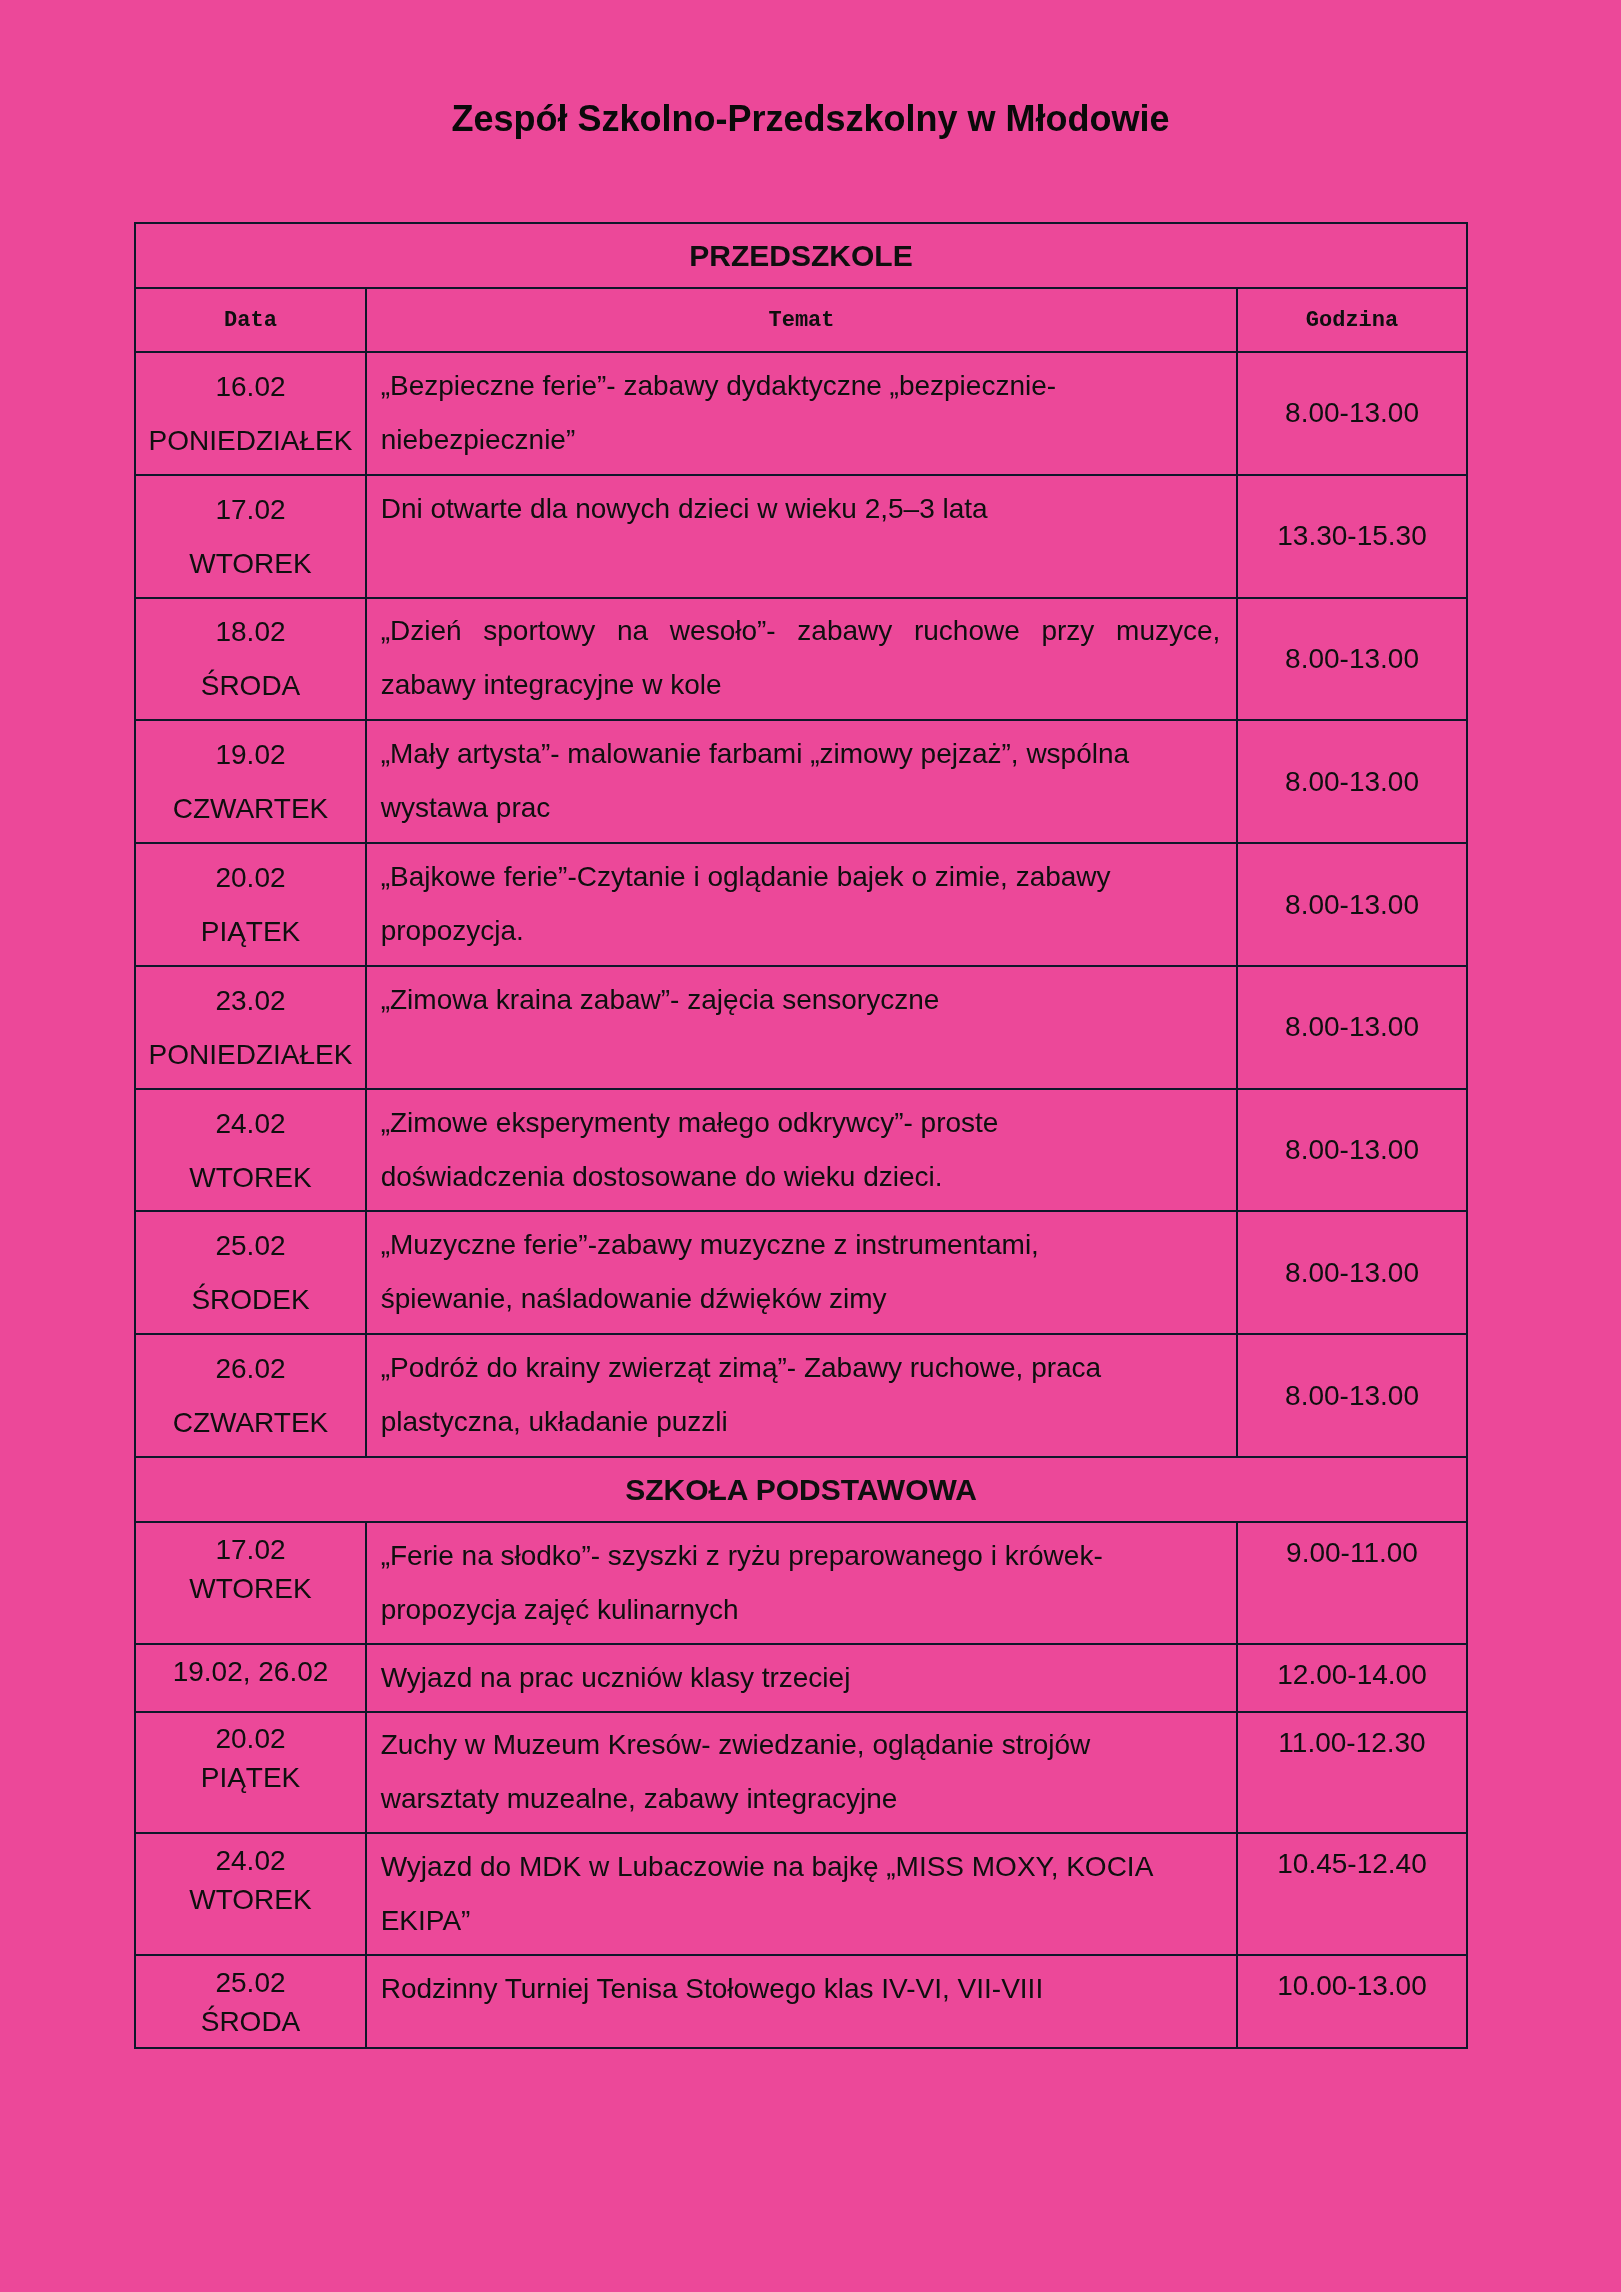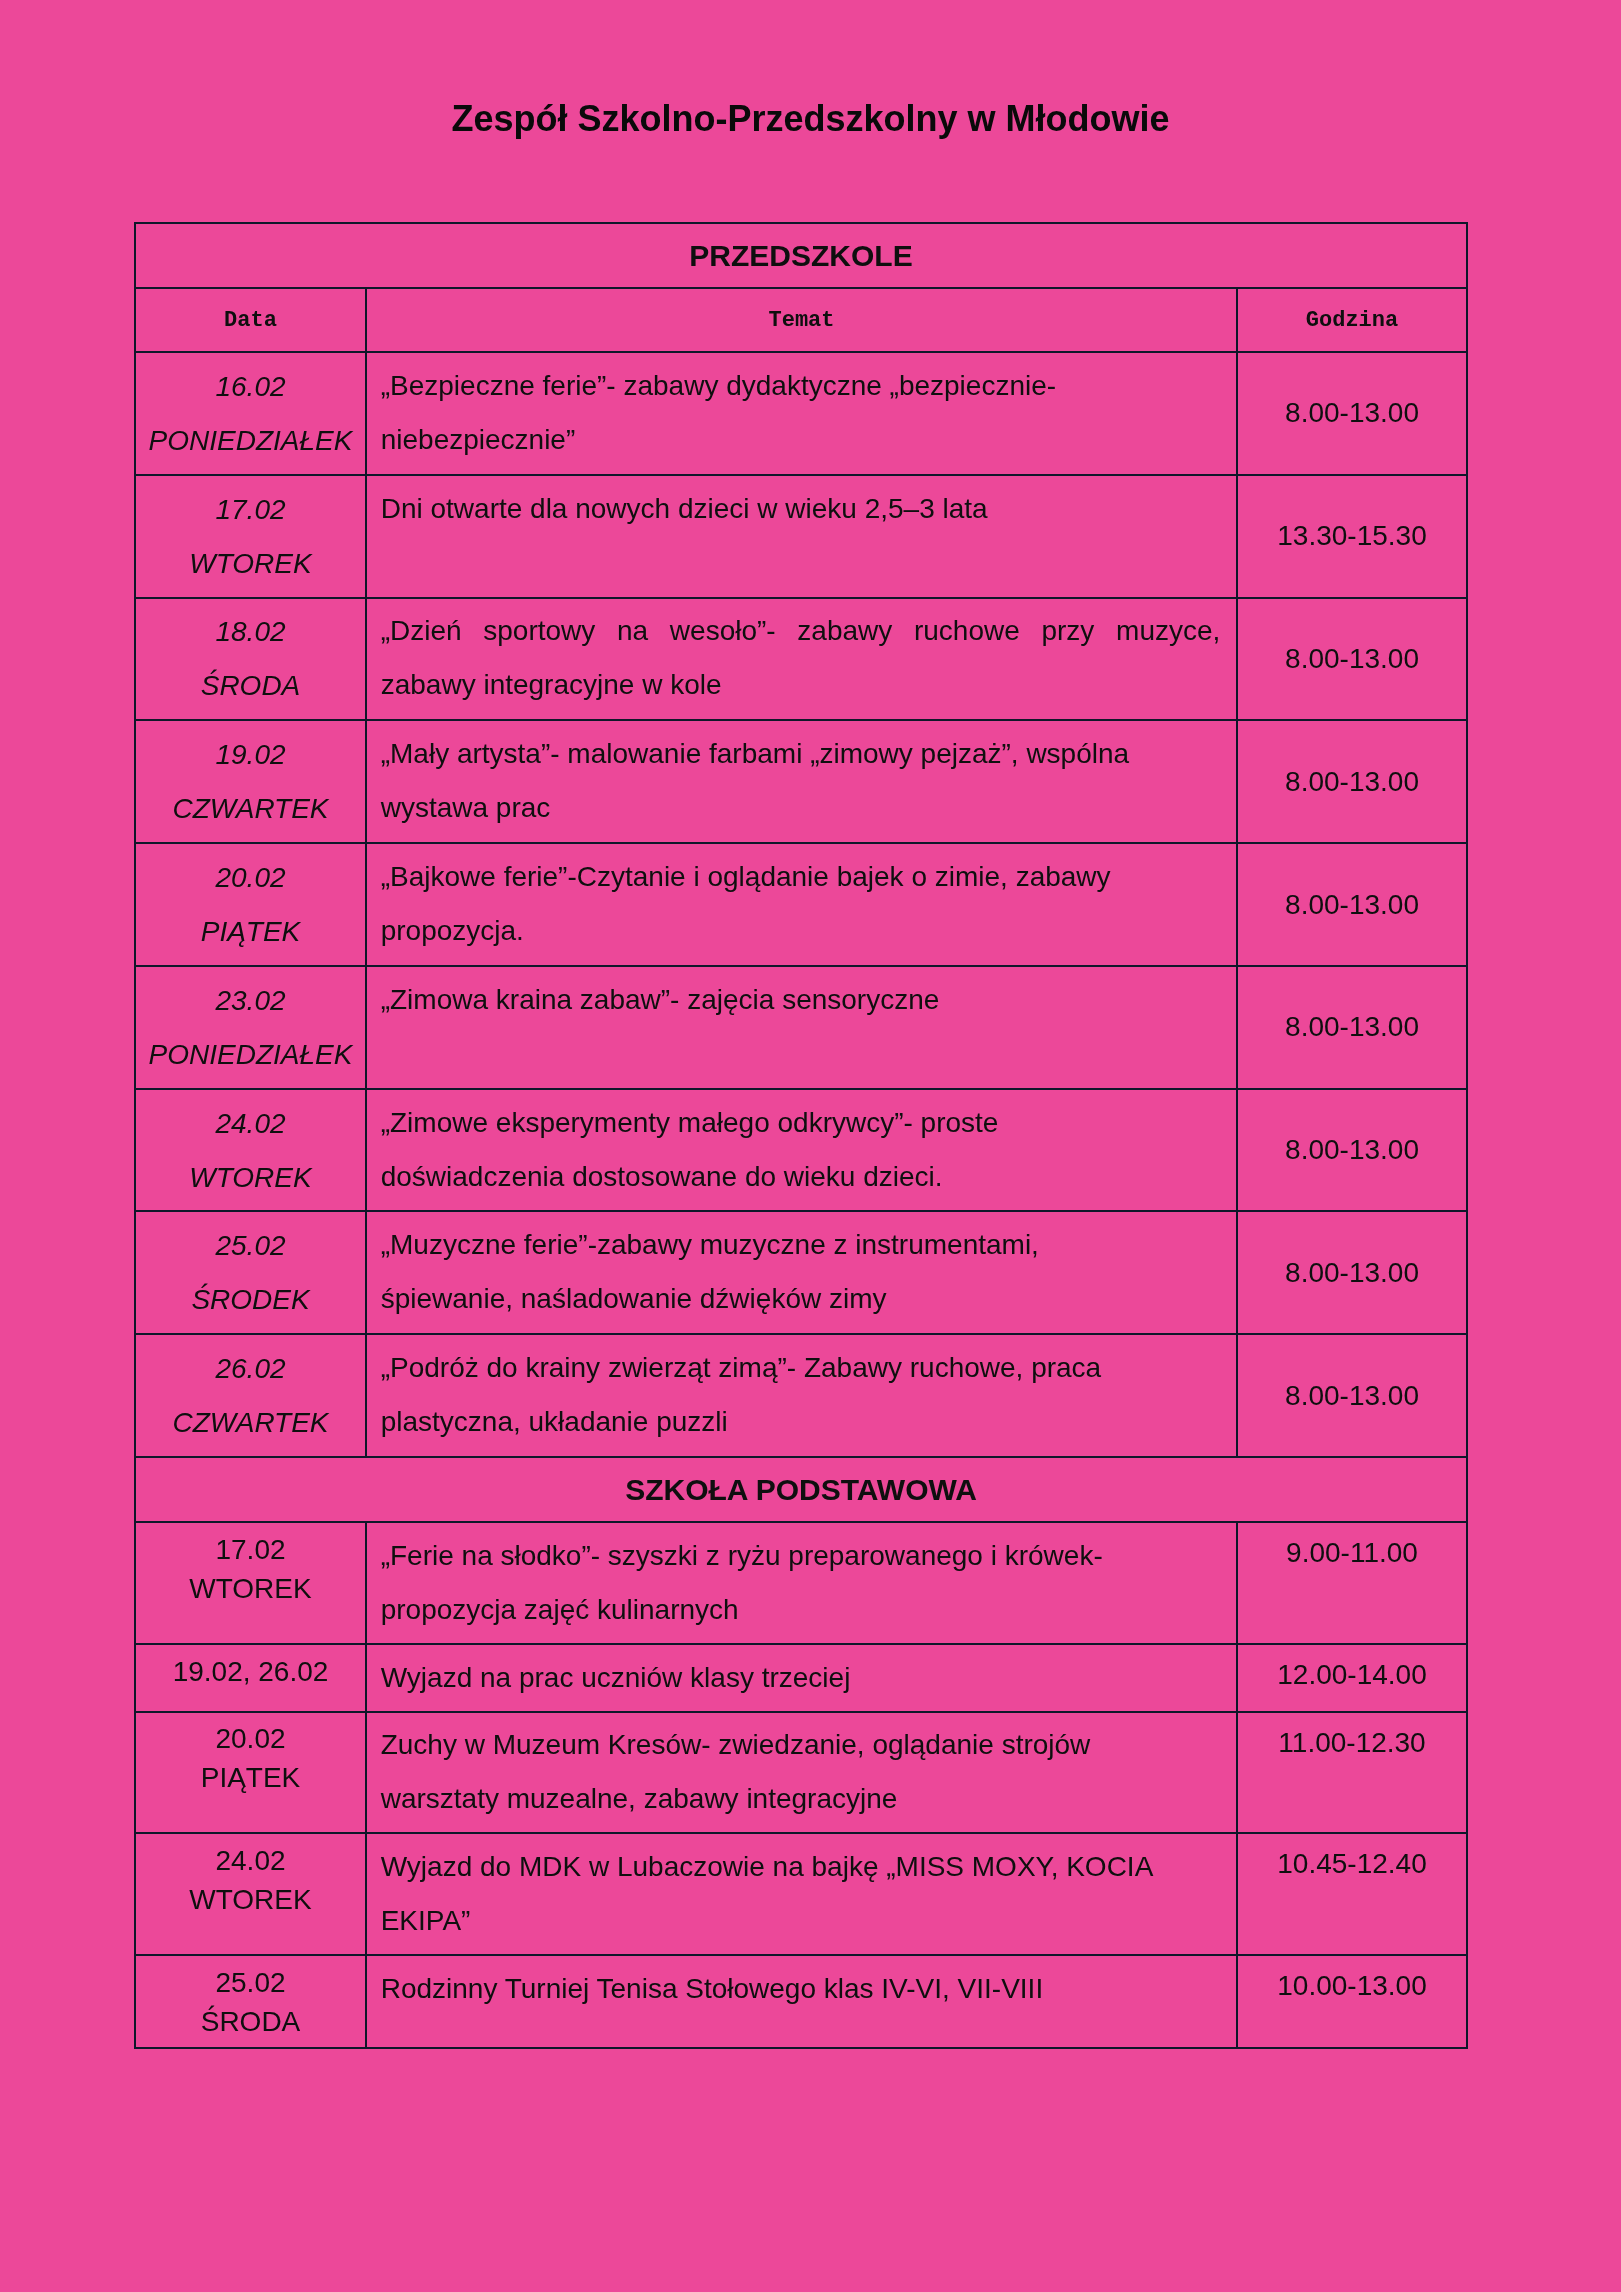--- a/index.html
+++ b/index.html
@@ -17,21 +17,21 @@
   .schedule td,.schedule th{border:2px solid #0f172a;font-size:28px;overflow:hidden;}
   col.c1{width:231px}col.c2{width:871px}col.c3{width:230px}
   tr.sec td{height:61px;text-align:center;vertical-align:middle;font-weight:700;font-size:30px;}
   tr.cols th{height:60px;text-align:center;vertical-align:middle;font-weight:700;font-size:22px;font-family:Liberation Mono, monospace;}
   td.d{text-align:center;vertical-align:top;padding:5.9px 3.9px;}
   td.t{vertical-align:top;padding:5.9px 15.7px 5.9px 13.7px;text-align:left;}
   td.g{text-align:center;border-radius:13px;}
   .ln{line-height:54px;white-space:nowrap;}
   tr.przedszkole td.d .ln{line-height:54px;}
   tr.szkola td.d .ln{line-height:39px;}
-  tr.przedszkole td.d{padding-top:6.9px;font-style:italic;}
+  tr.przedszkole td.d{padding-top:6.9px;}
   tr.szkola td.d{padding-top:6.9px;}
   tr.przedszkole td.g{vertical-align:middle;}
   tr.szkola td.g{vertical-align:top;padding-top:3px;text-align:center;}
   tr.szkola td.g .tm{line-height:54px;}
   tr.przedszkole td.g .tm{line-height:54px;}
   .jst{text-align:justify;text-align-last:justify;white-space:normal;}
 </style>
 </head>
 <body>
 

